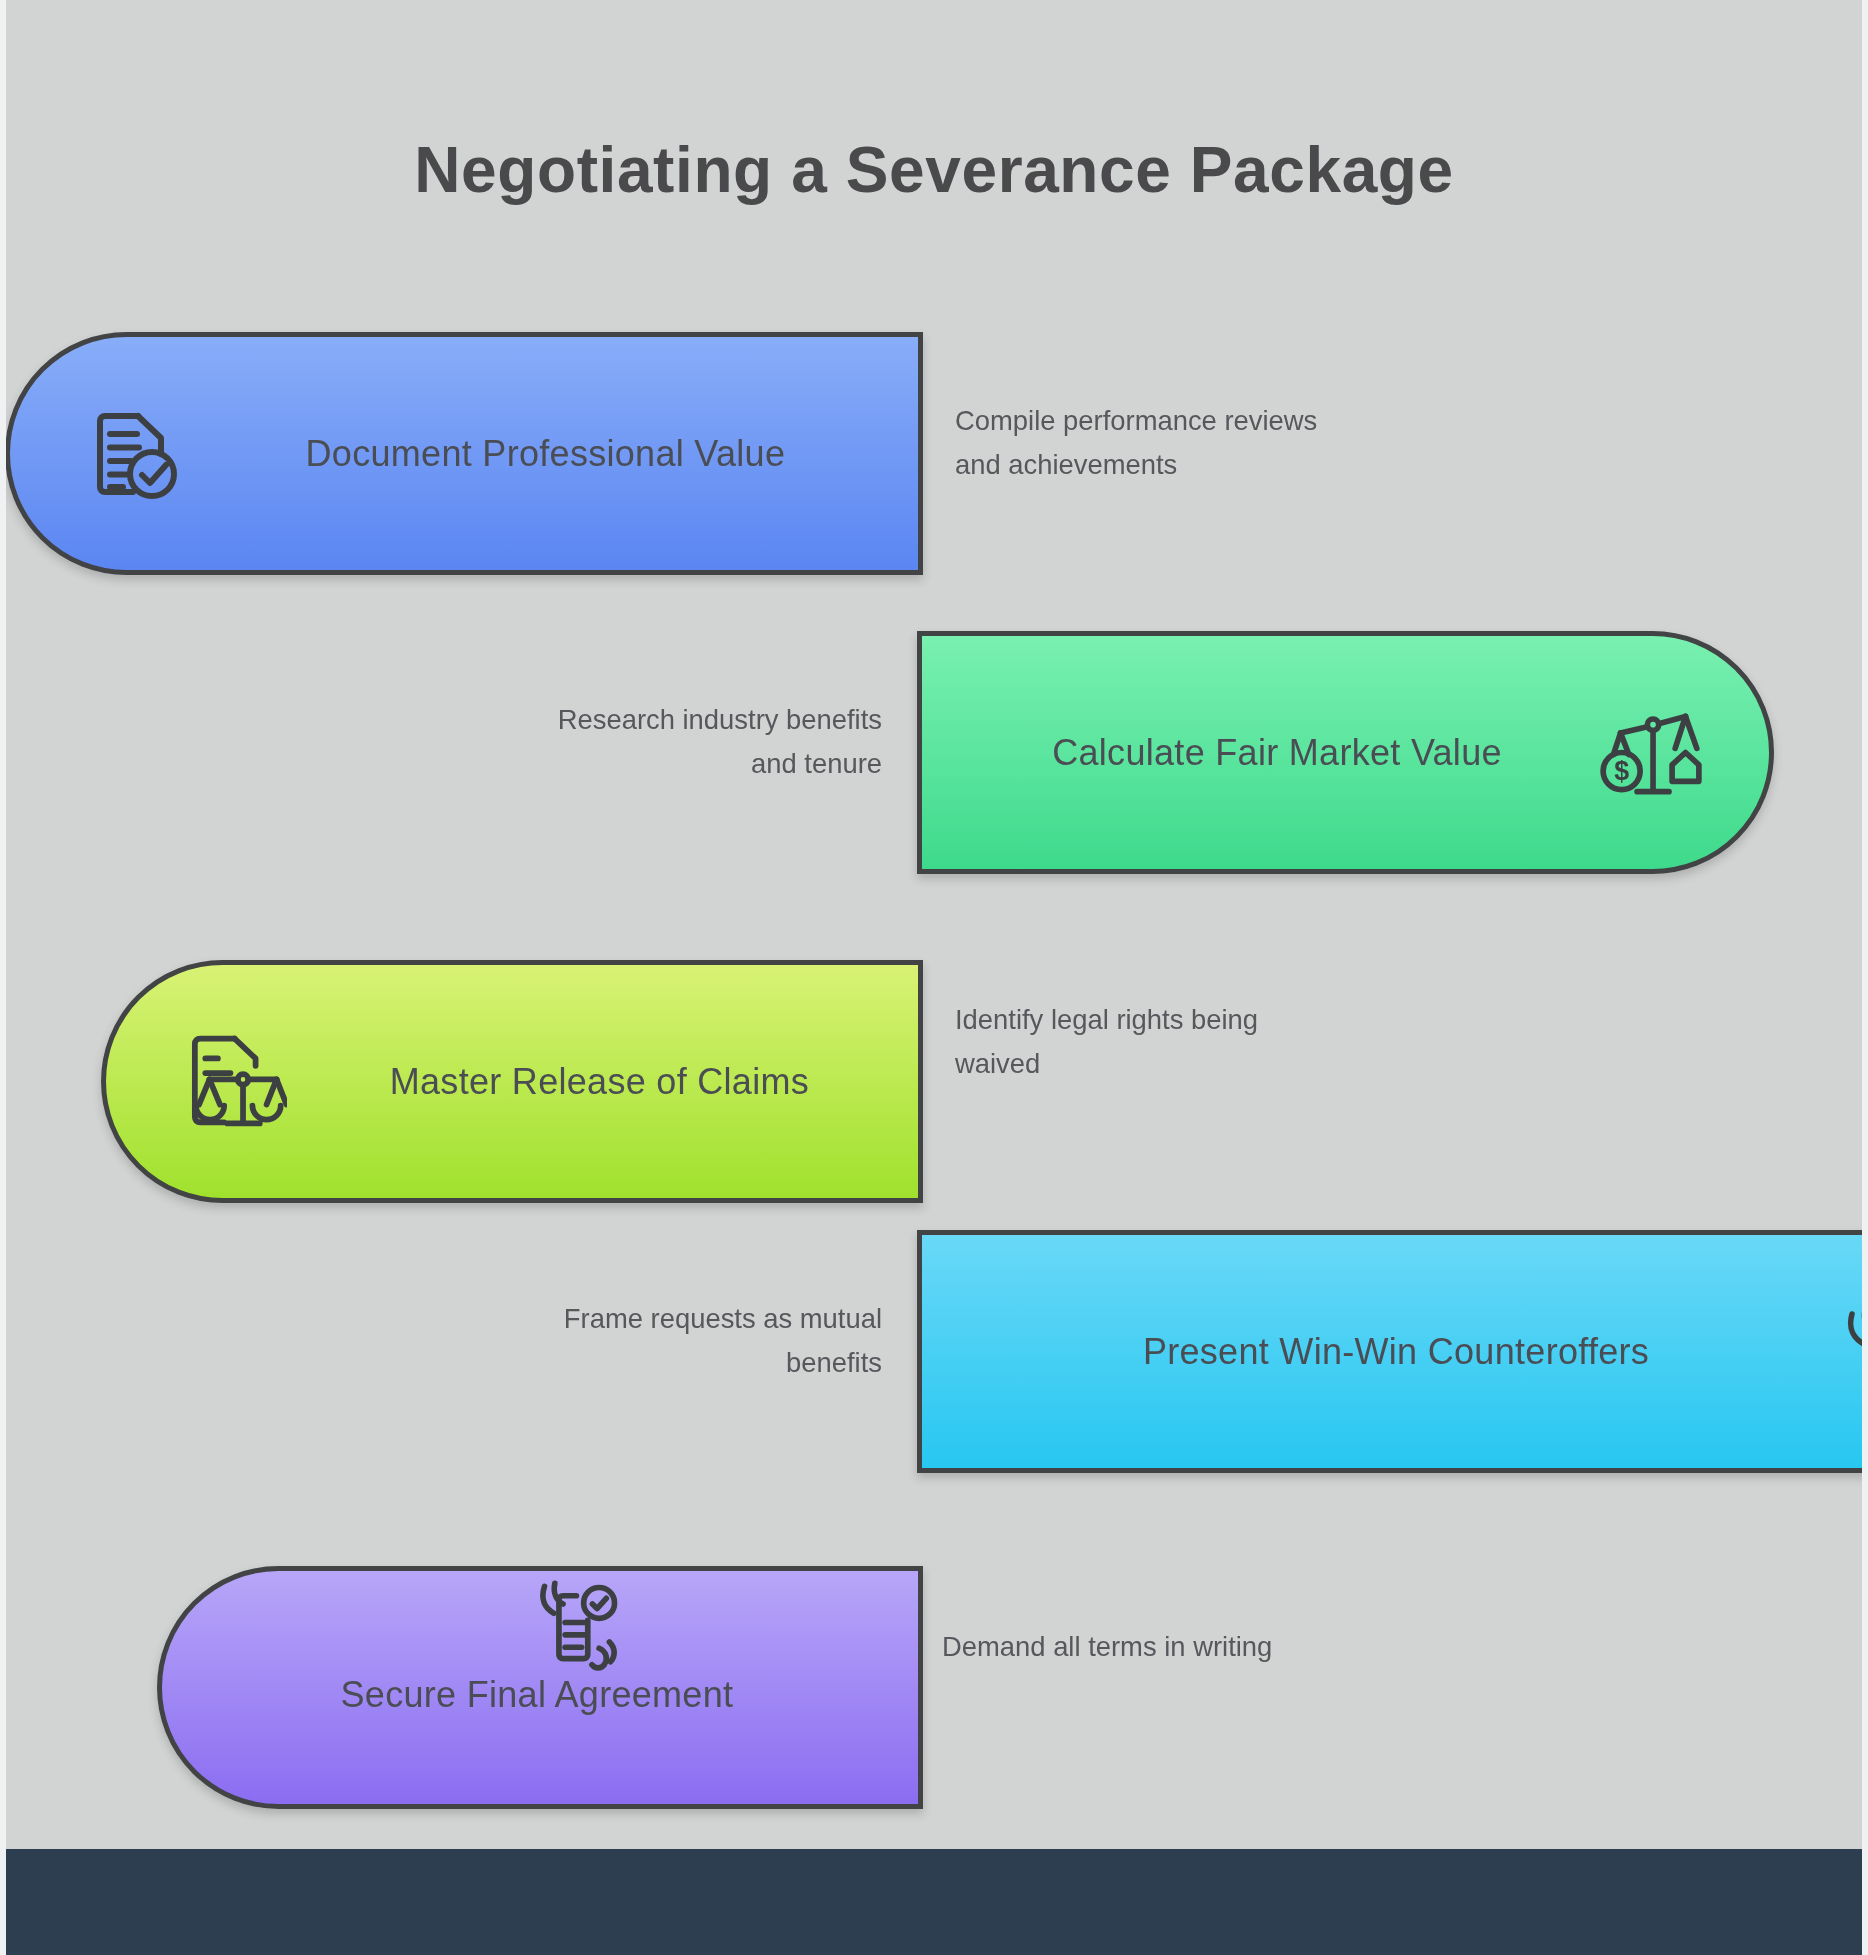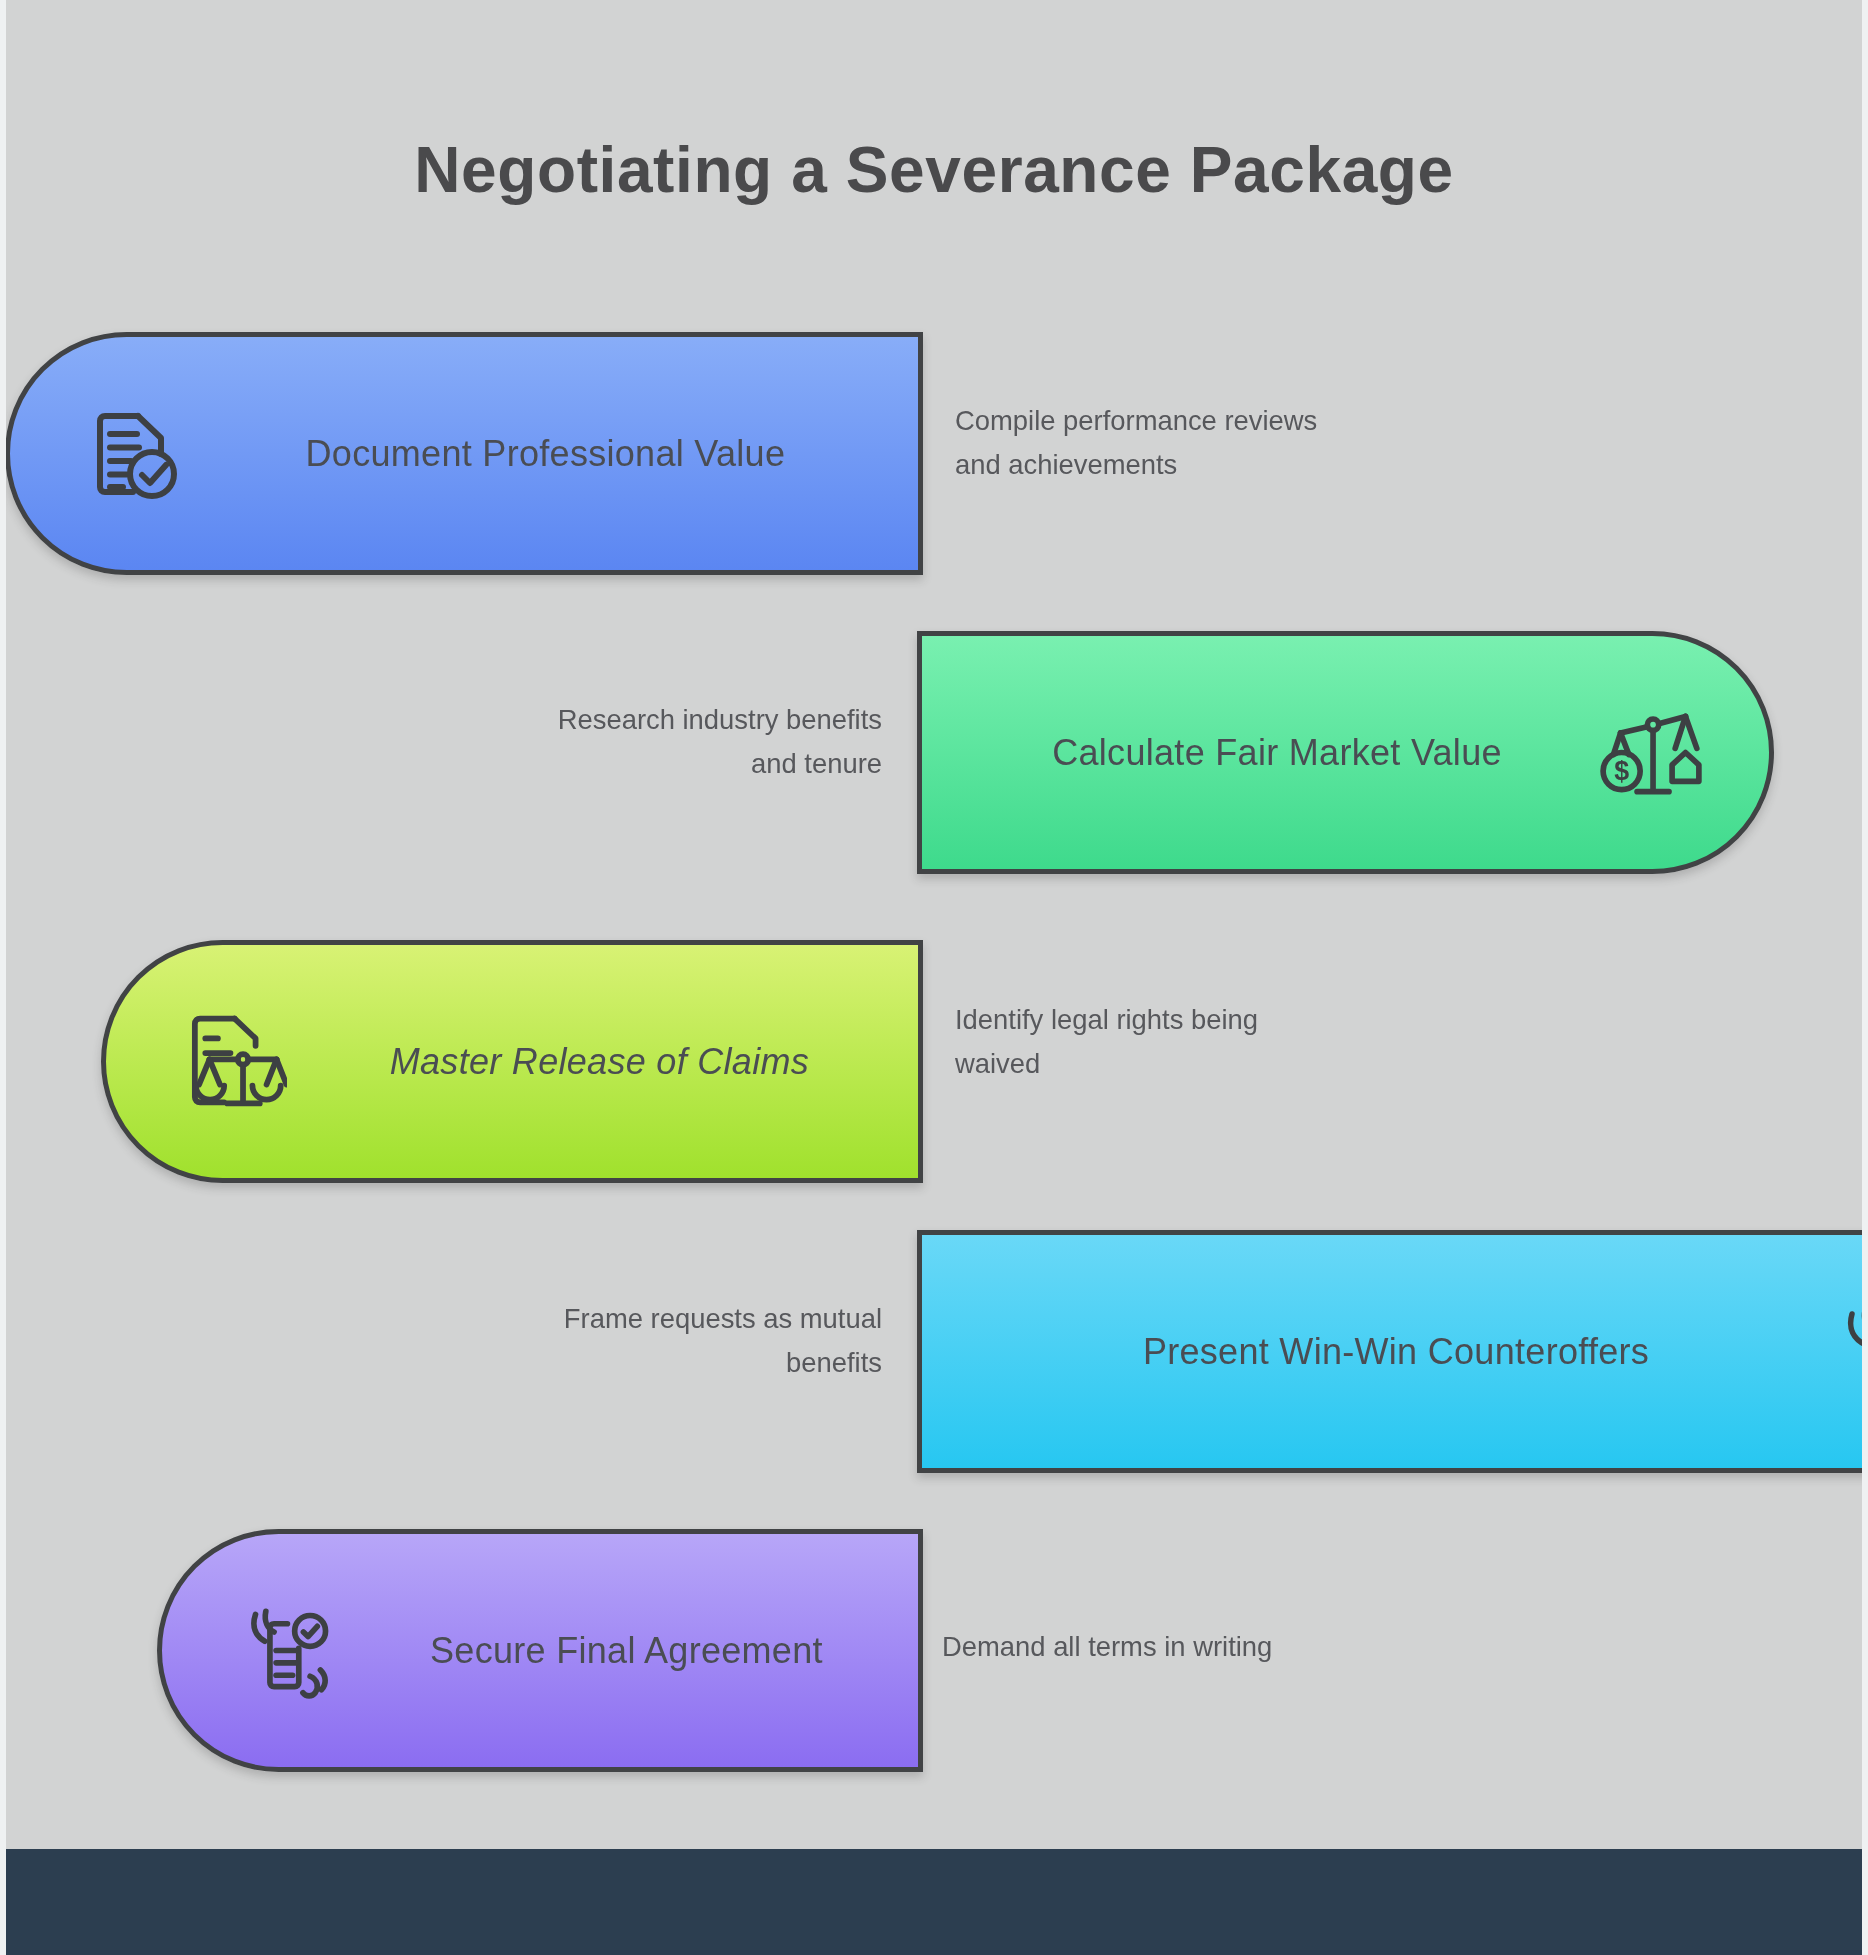--- a/index.html
+++ b/index.html
@@ -20,23 +20,23 @@
   .pill {
     position:absolute; height:243px; box-sizing:border-box;
     border:5px solid #414345; display:flex; align-items:center;
     box-shadow:0 5px 10px rgba(50,50,50,0.22);
   }
   .pill.left  { border-radius:122px 0 0 122px; }
   .pill.right { border-radius:0 122px 122px 0; }
 
   .p1 { left:5px;    top:332px;  width:918px; background:linear-gradient(#88adf8,#5b86f2); }
   .p2 { left:917px; top:631px; width:857px; background:linear-gradient(#79f0b0,#3eda8c); }
-  .p3 { left:101px;  top:940px; width:822px; background:linear-gradient(#d8f274,#a0e12d);font-style:italic; }
+  .p3 { left:101px;  top:960px; width:822px; background:linear-gradient(#d8f274,#a0e12d); }
   .p4 { left:917px; top:1230px; width:1092px; background:linear-gradient(#69d8f7,#27c7f1); }
-  .p5 { left:157px;  top:1529px; width:766px; background:linear-gradient(#b7a6f8,#8b6df1); }
+  .p5 { left:157px;  top:1566px; width:766px; background:linear-gradient(#b7a6f8,#8b6df1);flex-direction:column; }
 
   .pill-label { font-size:36px; color:#4a4d53; letter-spacing:0.3px; white-space:nowrap; }
   .pill.left  .pill-label { flex:1; text-align:center; padding:0 18.7px 0 12.5px; }
   .pill.right .pill-label { flex:1; text-align:center; margin-left:32px; }
 
   .icon { flex:0 0 auto; line-height:0; }
   .p1 .icon { margin-left:69px; }
   .p3 .icon { margin-left:70px; }
   .p5 .icon { margin-left:76px; }
   .pill.right .icon { margin-right:66px; }

